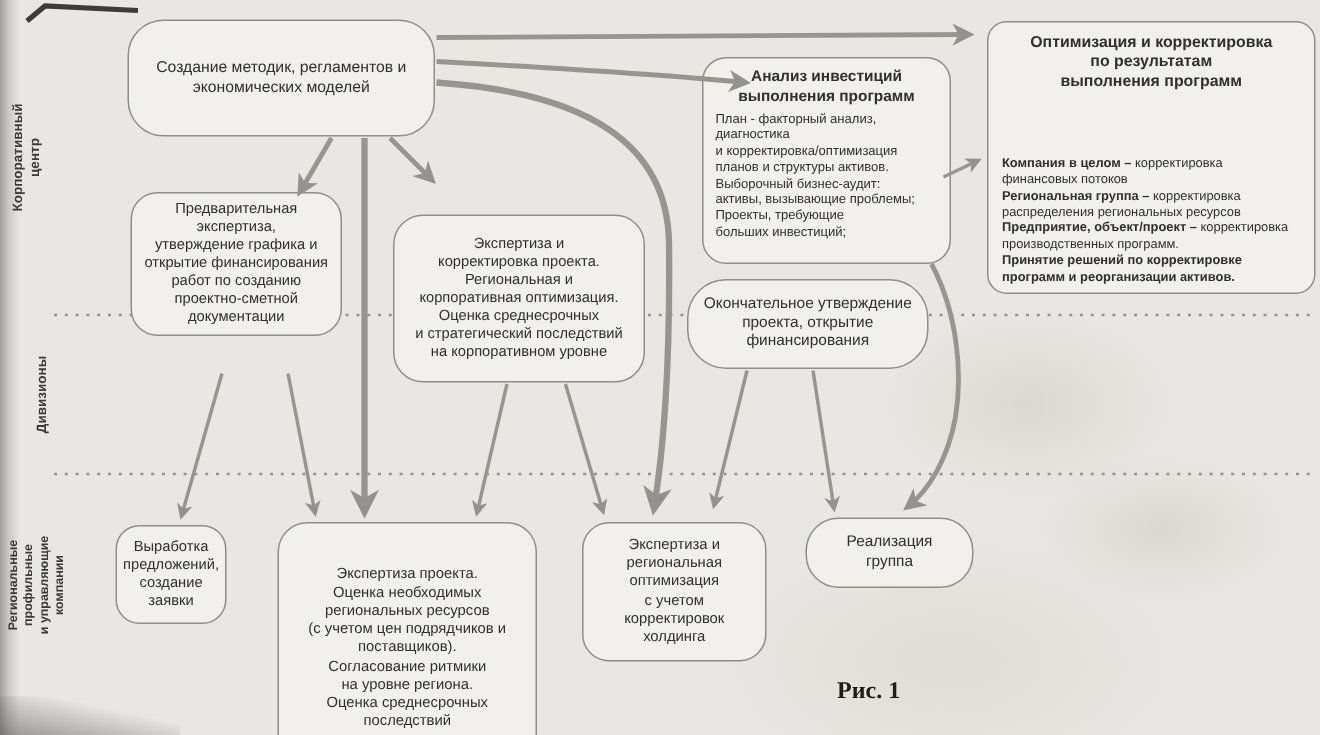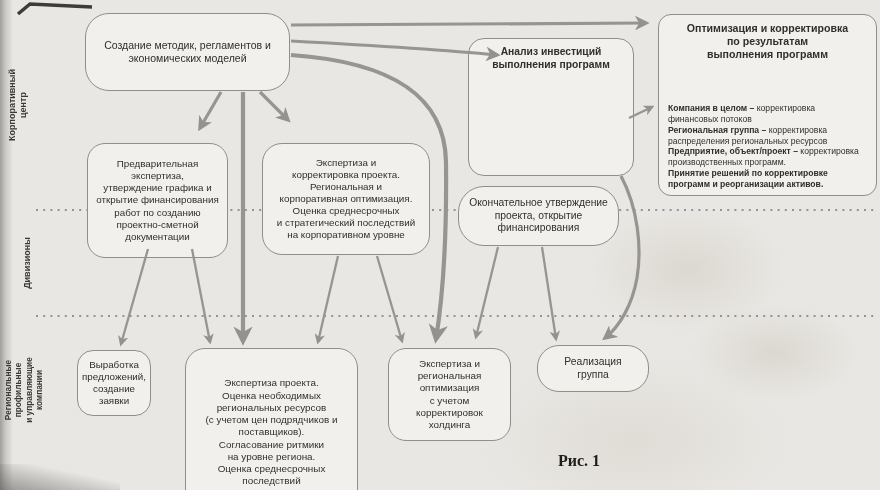--- a/index.html
+++ b/index.html
@@ -25,21 +25,21 @@
     position:absolute;z-index:2;box-sizing:border-box;
     background:#f1f0ec;border:1.4px solid #8e8e8a;
     display:flex;flex-direction:column;align-items:center;justify-content:center;
     text-align:center;line-height:1.24;padding:0 6px;
   }
   .pre{white-space:pre-line;}
   .title{font-weight:bold;white-space:pre-line;text-align:center;}
   .body{text-align:left;align-self:stretch;}
   .bold{font-weight:bold;}
   #b1{left:85px;top:13px;width:205px;height:78px;border-radius:24px;font-size:10.5px;}
-  #b2{left:87px;top:143px;width:141px;height:115px;border-radius:18px;font-size:9.8px;}
+  #b2{left:87px;top:128px;width:141px;height:96px;border-radius:18px;font-size:9.8px;}
   #b3{left:262px;top:143px;width:168px;height:112px;border-radius:20px;font-size:9.8px;}
   #b4{left:468px;top:38px;width:166px;height:138px;border-radius:16px;justify-content:flex-start;padding:7px 8px;}
   #b4 .title{font-size:10.3px;}
   #b4 .body{font-size:8.7px;line-height:1.24;margin-top:2px;white-space:pre-line;}
   #b5{left:658px;top:14px;width:219px;height:182px;border-radius:13px;justify-content:flex-start;padding:7px 9px;gap:40px;}
   #b5 .title{font-size:10.6px;}
   #b5 .body{font-size:8.6px;line-height:1.25;margin-top:2px;}
   #b6{left:458px;top:186px;width:161px;height:60px;border-radius:26px;font-size:10.3px;}
   #b7{left:77px;top:350px;width:74px;height:66px;border-radius:16px;font-size:9.8px;}
   #b8{left:185px;top:348px;width:173px;height:169px;border-radius:20px;font-size:9.9px;}
@@ -102,20 +102,28 @@
 корректировка проекта.
 Региональная и
 корпоративная оптимизация.
 Оценка среднесрочных
 и стратегический последствий
 на корпоративном уровне</div>
 
   <div class="node" id="b4">
     <div class="title">Анализ инвестиций
 выполнения программ</div>
+    <div class="body pre">План - факторный анализ,
+диагностика
+и корректировка/оптимизация
+планов и структуры активов.
+Выборочный бизнес-аудит:
+активы, вызывающие проблемы;
+Проекты, требующие
+больших инвестиций;</div>
   </div>
 
   <div class="node" id="b5">
     <div class="title">Оптимизация и корректировка
 по результатам
 выполнения программ</div>
     <div class="body">
       <div><span class="bold">Компания в целом –</span><span> корректировка финансовых потоков</span></div>
       <div><span class="bold">Региональная группа –</span><span> корректировка распределения региональных ресурсов</span></div>
       <div><span class="bold">Предприятие, объект/проект –</span><span> корректировка производственных программ.</span></div>

